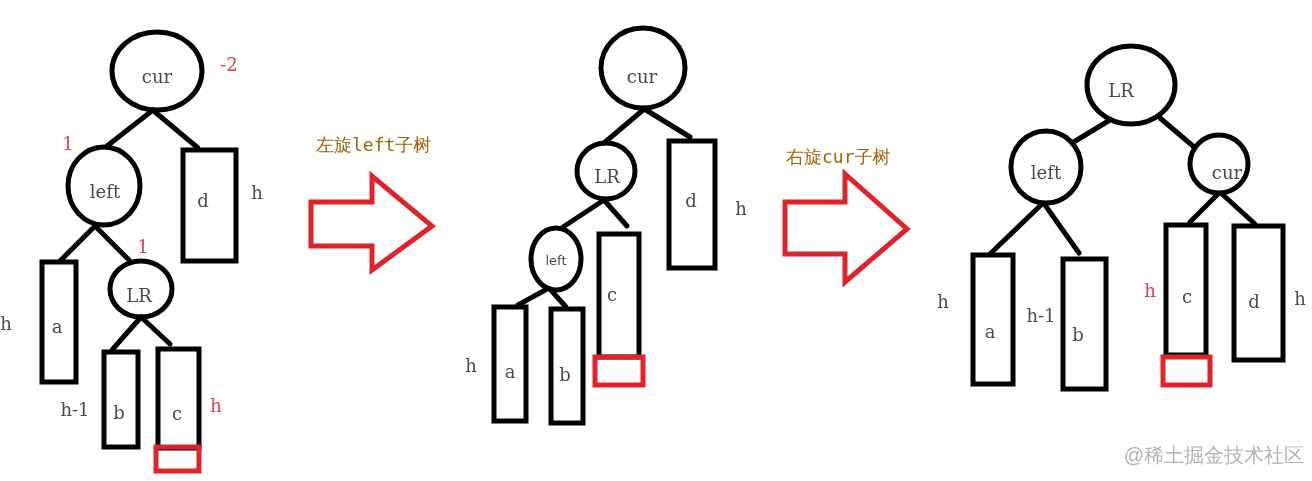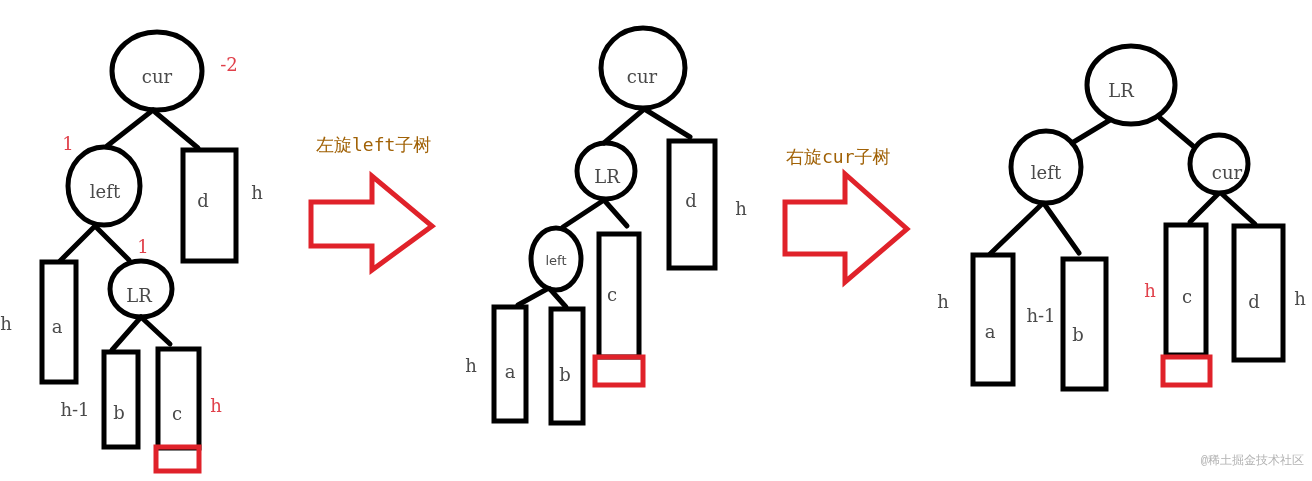--- a/index.html
+++ b/index.html
@@ -5,21 +5,21 @@
     html, body { margin: 0; padding: 0; background: #ffffff; }
     body { width: 1312px; height: 481px; position: relative; overflow: hidden; font-family: "DejaVu Serif", "Liberation Serif", serif; }
     svg { position: absolute; left: 0; top: 0; }
     .shape { fill: none; stroke: #000; stroke-width: 5; }
     .edge { stroke: #000; stroke-width: 5; stroke-linecap: round; }
     .red { fill: none; stroke: #e0222a; stroke-width: 5; }
     .lbl { position: absolute; color: #4a4a4a; font-size: 18px; transform: translate(-50%, -50%); white-space: nowrap; font-family: "DejaVu Serif", "Liberation Serif", serif; }
     .lbl.small { font-size: 13px; font-family: "DejaVu Sans", "Liberation Sans", sans-serif; }
     .lbl.red-txt { color: #e0404a; }
     .caption { position: absolute; color: #a16207; font-size: 18px; font-family: "DejaVu Sans Mono", "Liberation Mono", monospace; white-space: nowrap; }
-    .watermark { position: absolute; right: 8px; bottom: 12px; color: #b3b3b3; font-size: 12px; font-family: Liberation Mono, monospace; }
+    .watermark { position: absolute; right: 8px; bottom: 12px; color: #b3b3b3; font-size: 20px; font-family: Liberation Sans, sans-serif; }
   </style>
 </head>
 <body>
 
 <svg width="1312" height="481" viewBox="0 0 1312 481">
 
   <g>
     <line class="edge" x1="153" y1="110" x2="107" y2="146"></line>
     <line class="edge" x1="155" y1="112" x2="198" y2="148"></line>
     <ellipse class="shape" cx="157" cy="71" rx="45" ry="39"></ellipse>

